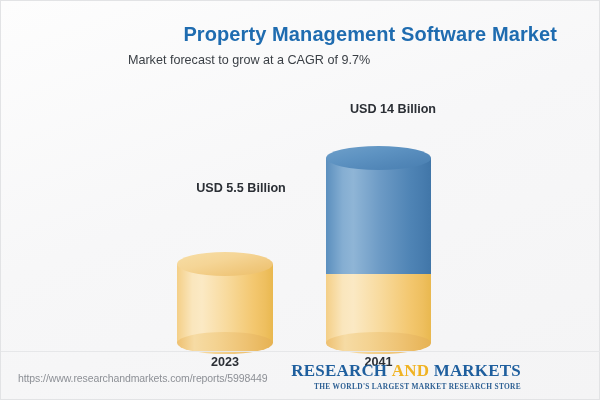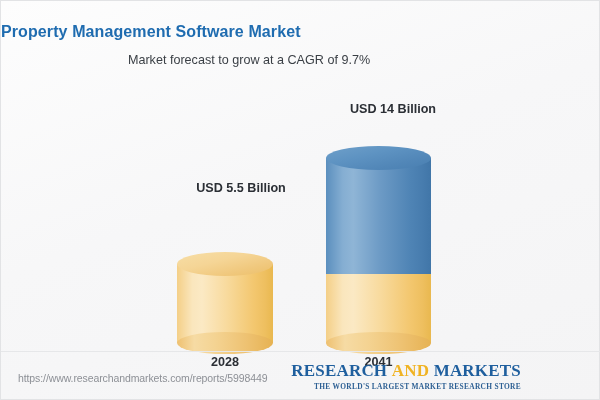--- a/index.html
+++ b/index.html
@@ -22,22 +22,22 @@
     background: linear-gradient(160deg, #fdfdfd 0%, #f7f7f8 45%, #f4f4f5 100%);
     border: 1px solid #e2e3e5;
   }
 
   
   .chart-title {
     position: absolute;
     top: 22px;
     left: 0;
     width: 556px;
-    text-align: left;
-    font-size: 16px;
+    text-align: right;
+    font-size: 20px;
     font-weight: bold;
     color: #1f6cb0;
     letter-spacing: 0.1px;
   }
   .chart-subtitle {
     position: absolute;
     top: 52px;
     left: 0;
     width: 496px;
     text-align: center;
@@ -219,21 +219,21 @@
     <div class="bar-group g2023">
       <div class="value-label">USD 5.5 Billion</div>
 
       <div class="cylinder">
         <div class="shadow"></div>
         <div class="seg seg-yellow" style="bottom:0; height:79px;"></div>
         <div class="foot foot-yellow"></div>
         <div class="cap cap-yellow" style="top:-12px;"></div>
       </div>
 
-      <div class="cat-label">2028</div>
+      <div class="cat-label">2023</div>
     </div>
 
     <div class="bar-group g2033">
       <div class="value-label">USD 14 Billion</div>
 
       <div class="cylinder">
         <div class="shadow"></div>
 
         <div class="seg seg-yellow" style="bottom:0; height:69px;"></div>
         <div class="foot foot-yellow"></div>

